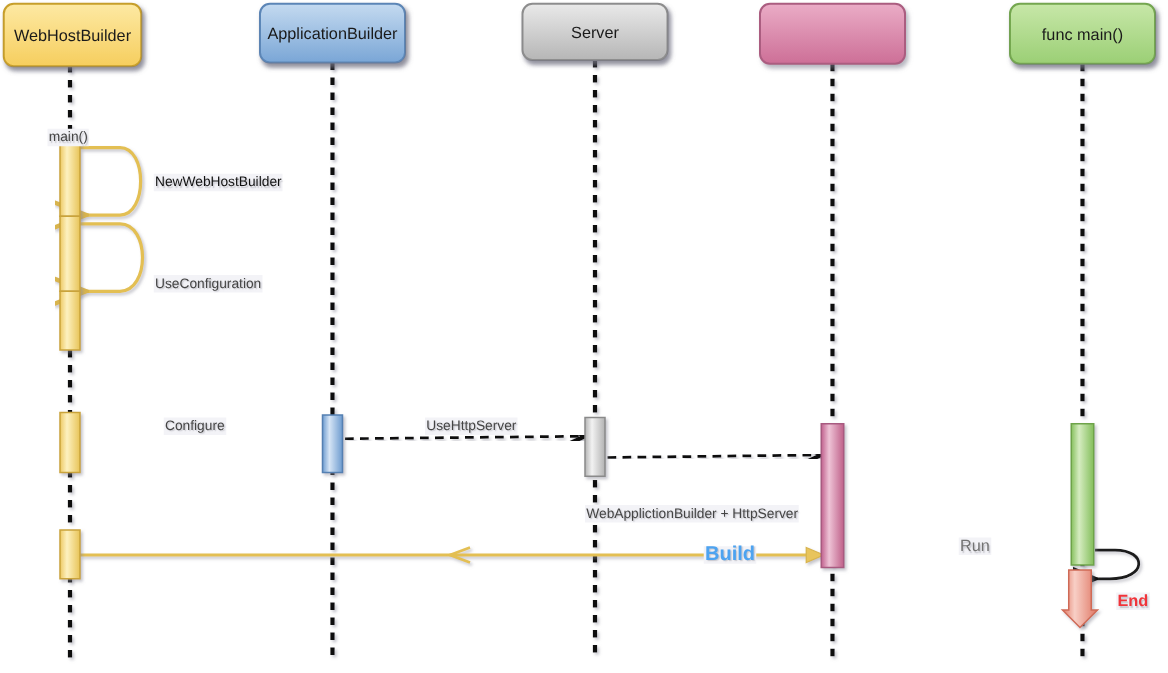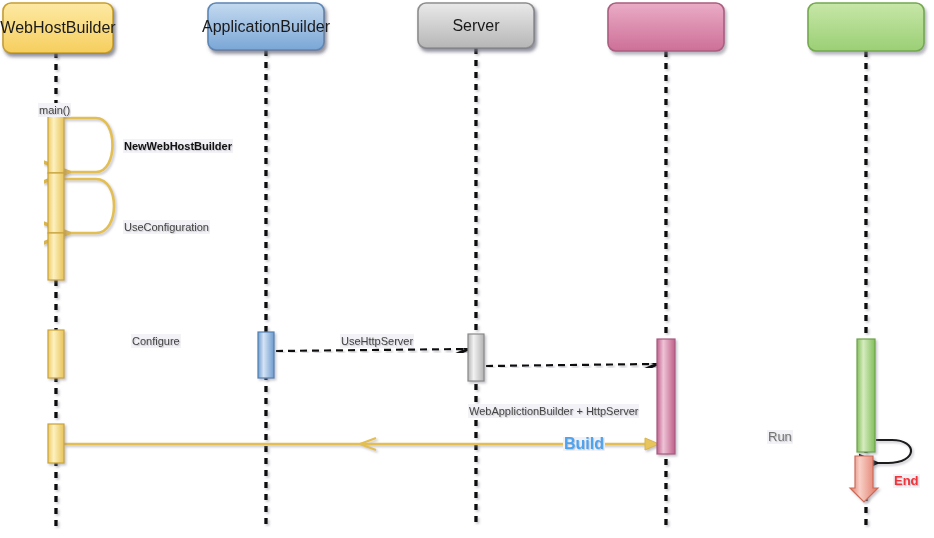--- a/index.html
+++ b/index.html
@@ -11,30 +11,30 @@
     position:absolute;
     font-family:"Liberation Sans", sans-serif;
     font-size:11px;
     color:#444444;
     background:#f3f3f7;
     white-space:nowrap;
     line-height:14px;
     padding:0 1px;
     text-shadow:1px 1px 1px rgba(160,160,170,.55);
   }
-  .lbl.bold{font-weight:bold;color:#111;}
+  .lbl.bold{font-weight:normal;color:#111;}
   .lbl.blue{font-weight:bold;color:#4da3f0;font-size:16px;}
   .lbl.green{font-weight:normal;color:#737373;font-size:13px;}
   .lbl.red{font-weight:bold;color:#f0343a;font-size:13px;}
   .hdr{
     position:absolute;
     box-sizing:border-box;
     border-radius:7px;
     display:flex;align-items:center;justify-content:center;
-    font-size:16px;color:#1a1a1a;
+    font-size:13px;color:#1a1a1a;
     text-align:center;
     box-shadow:2px 3px 4px rgba(110,110,125,.55);
   }
   .hdr span{position:relative;z-index:2;}
 </style>
 </head>
 <body>
 
 <div id="stage">
 
@@ -192,20 +192,23 @@
 
   <div class="hdr" style="left:3px;top:3px;width:110px;height:50px;">
     <span>WebHostBuilder</span>
   </div>
   <div class="hdr" style="left:208px;top:3px;width:116px;height:47px;">
     <span>ApplicationBuilder</span>
   </div>
   <div class="hdr" style="left:418px;top:3px;width:116px;height:45px;">
     <span>Server</span>
   </div>
+  <div class="hdr" style="left:808px;top:3px;width:116px;height:48px;">
+    <span>func main()</span>
+  </div>
 
   <div class="lbl" style="left:38px;top:103px;">main()</div>
 
   <div class="lbl bold" style="left:123px;top:139px;">NewWebHostBuilder</div>
 
   <div class="lbl" style="left:123px;top:220px;">UseConfiguration</div>
 
   <div class="lbl" style="left:131px;top:334px;">Configure</div>
 
   <div class="lbl" style="left:340px;top:334px;">UseHttpServer</div>

